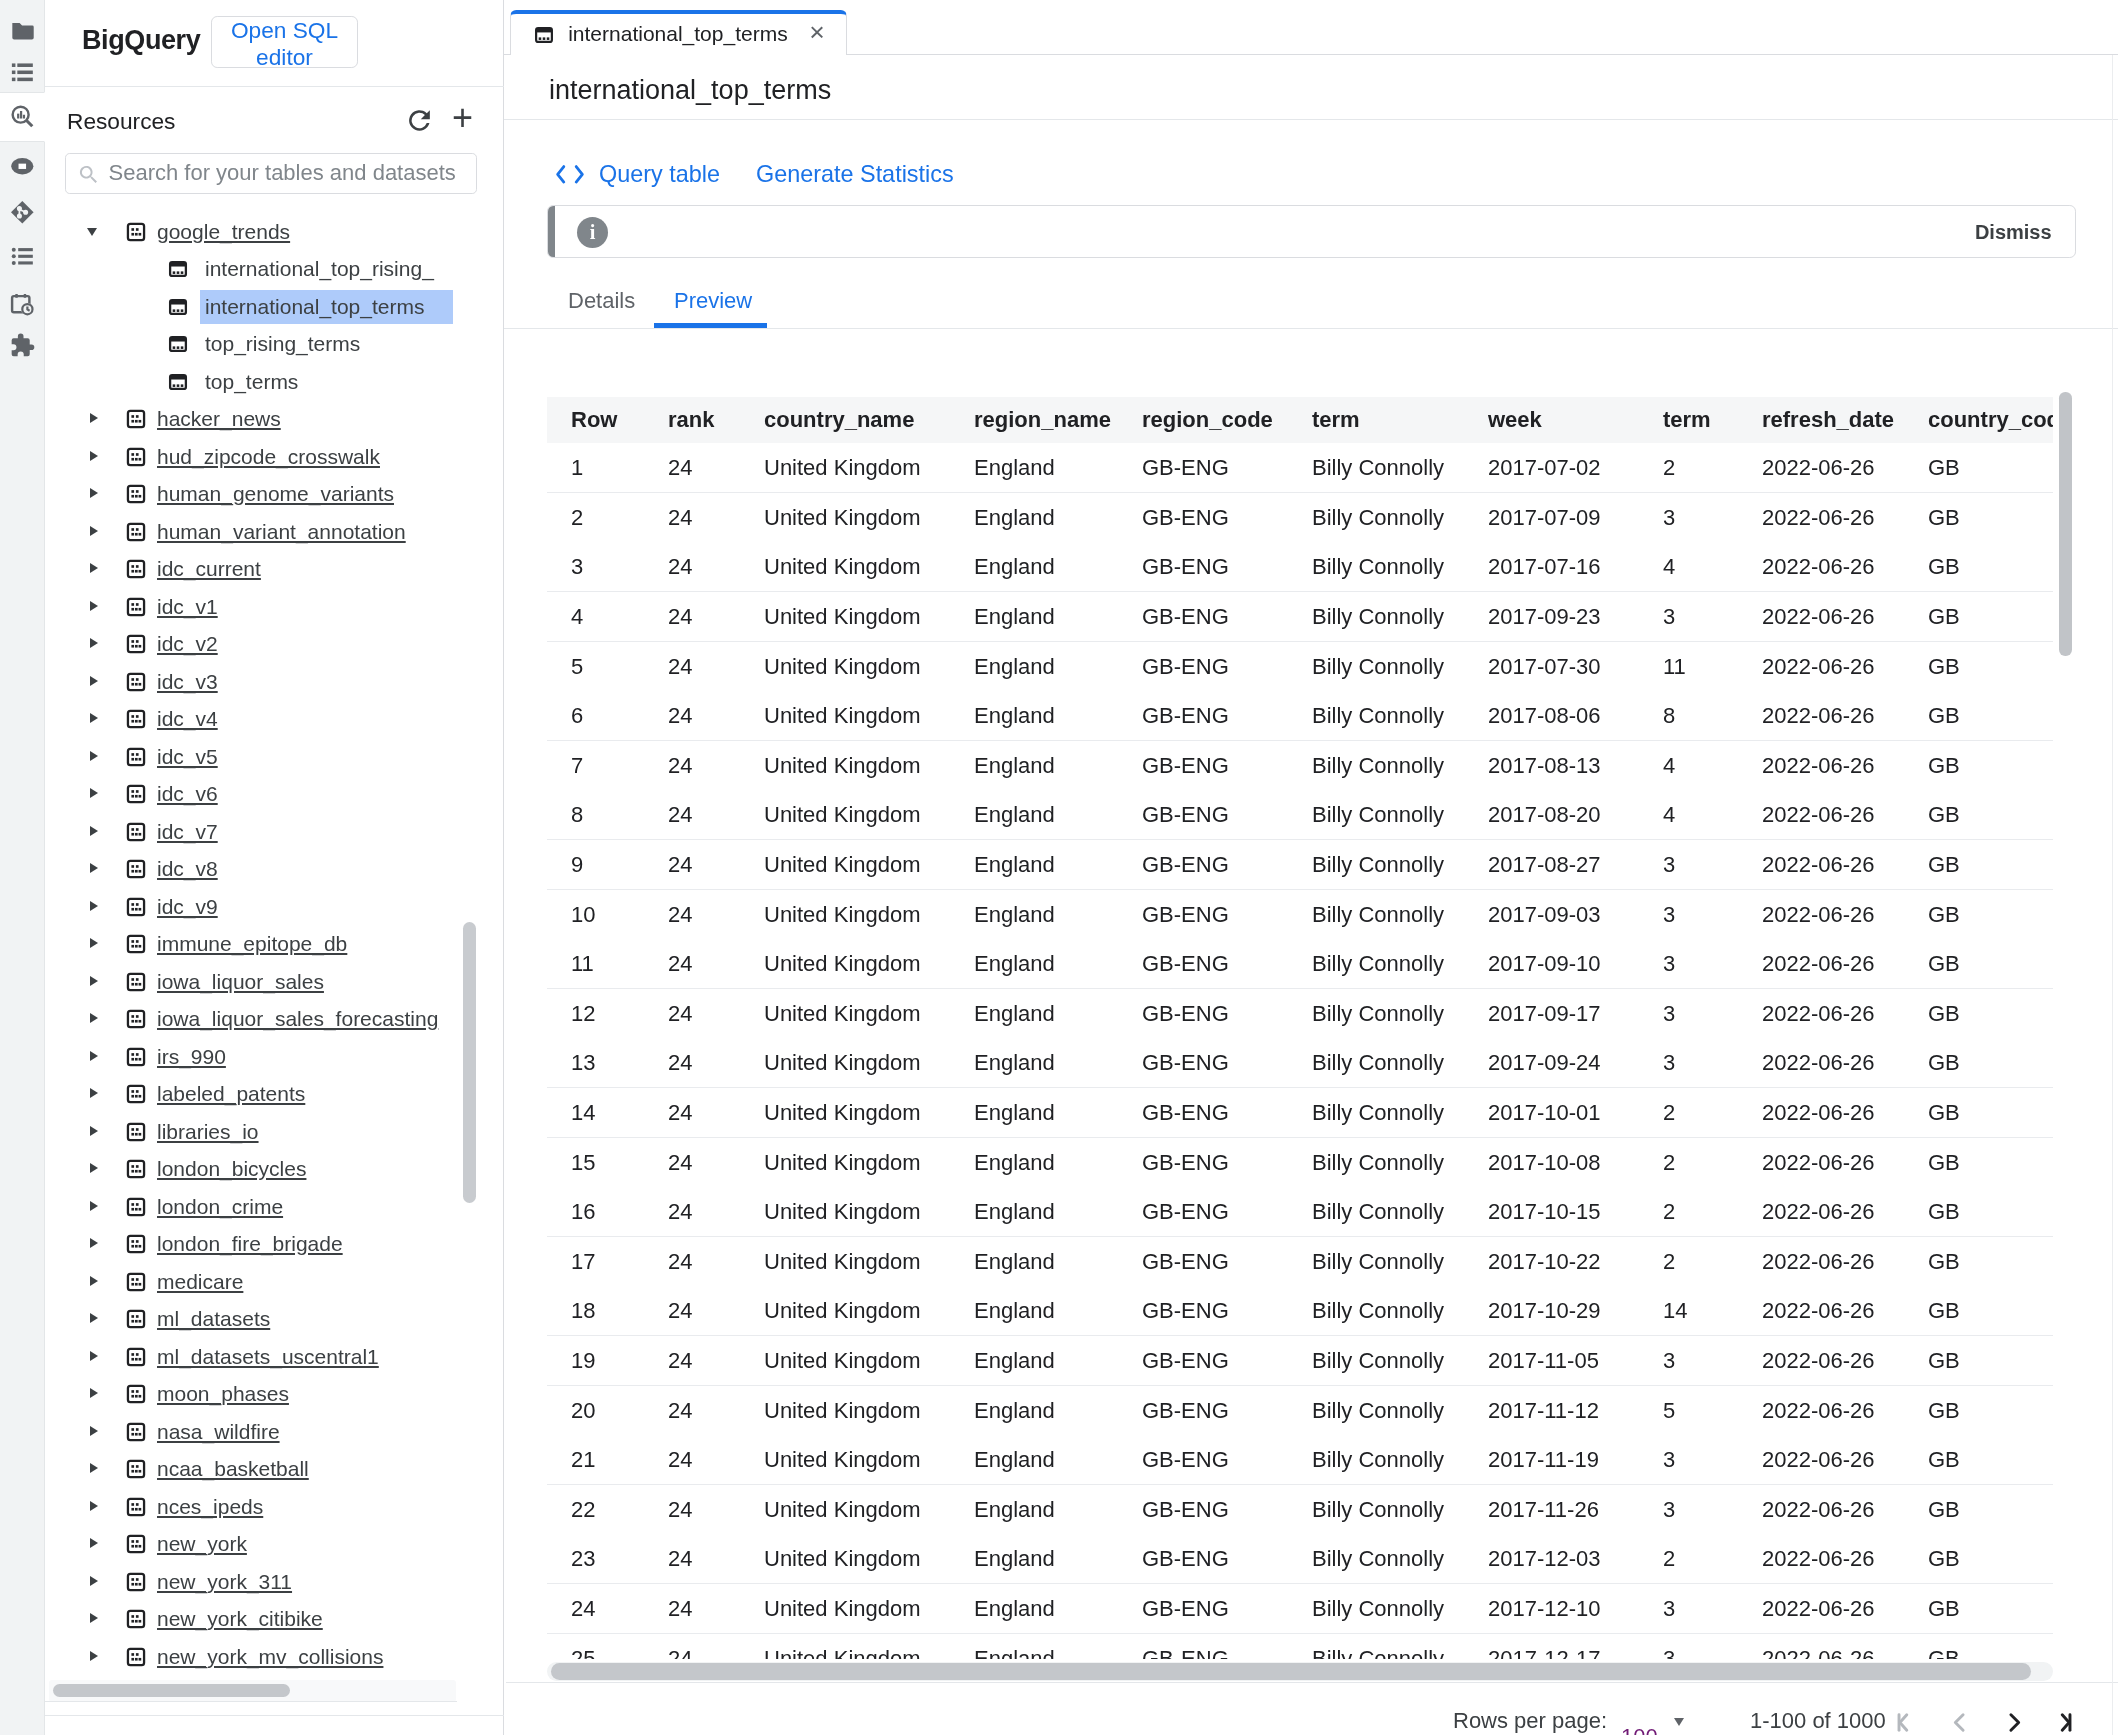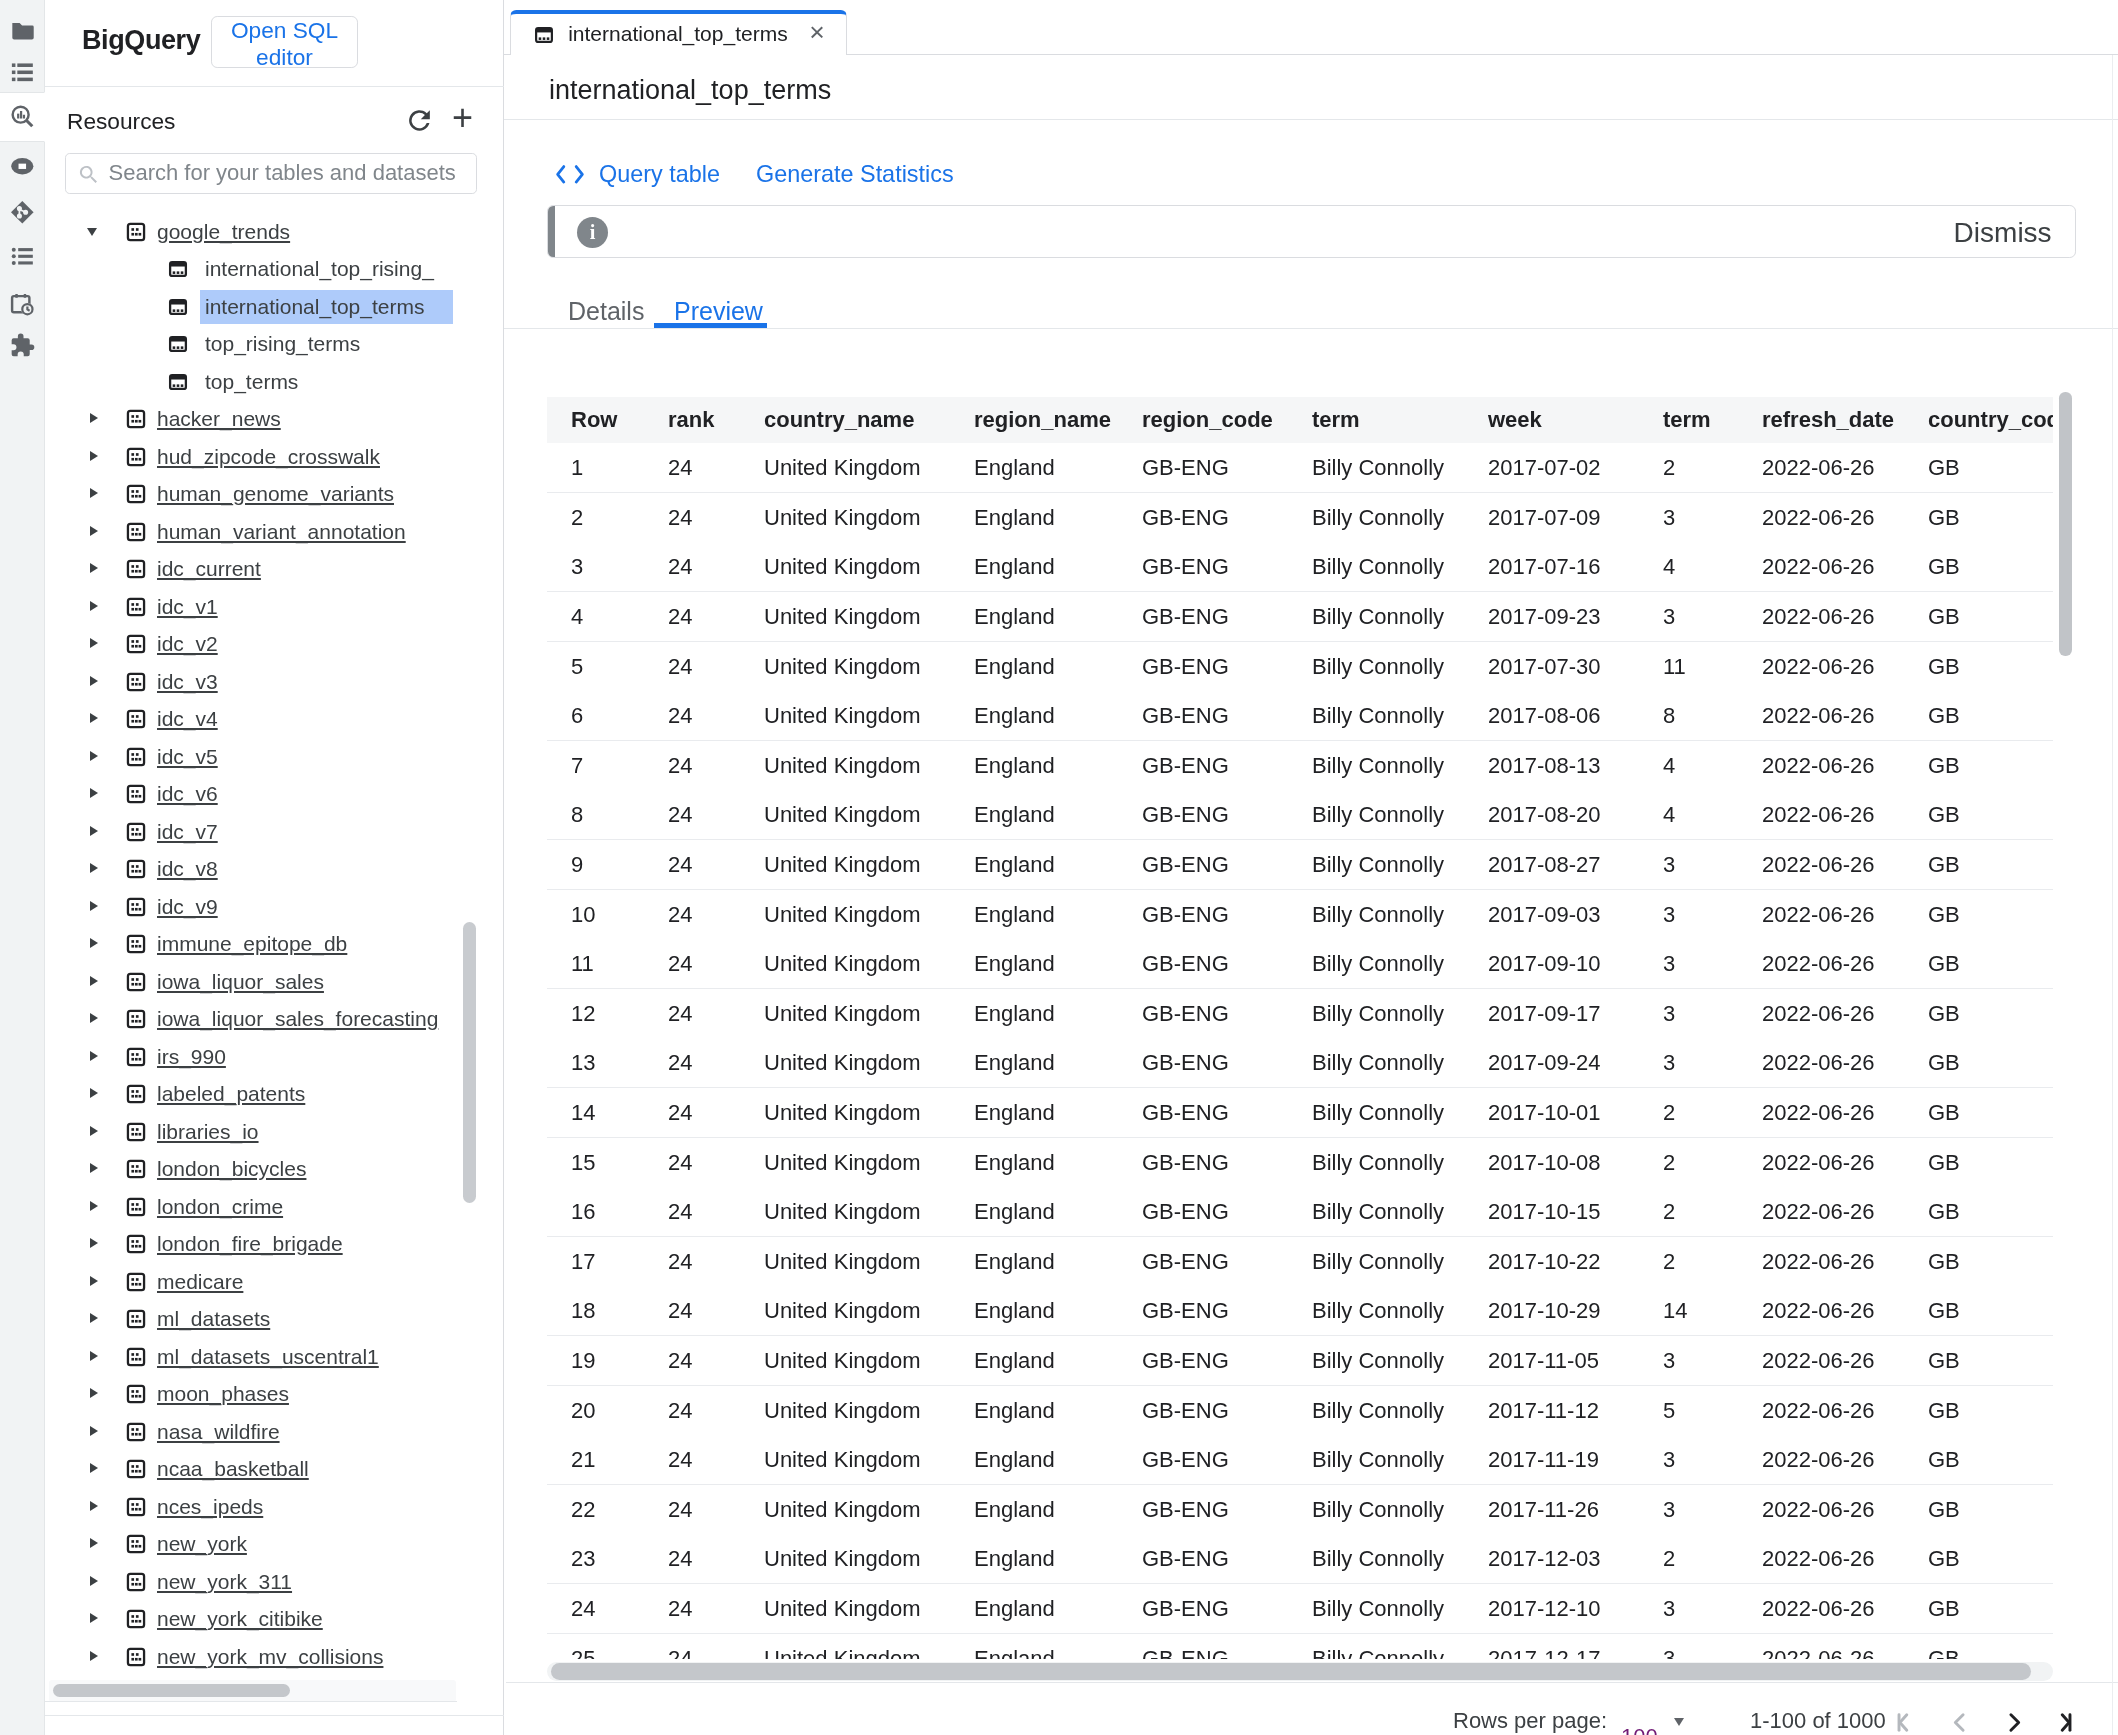--- a/index.html
+++ b/index.html
@@ -59,23 +59,23 @@
   #code-icon { position:absolute; left:49px; top:6.2px; }
   .tool-link { position:absolute; top:0; height:39px; line-height:39px; font-size:23.4px; font-weight:500; color:#1a73e8; cursor:pointer; white-space:nowrap; }
   #query-table { left:95px; }
   #gen-stats { left:252px; }
 
   #banner { position:absolute; left:43px; top:205px; width:1529px; height:53px; border:0.8px solid #dadce0; border-radius:6.2px; background:#fff; overflow:hidden; }
   #banner-accent { position:absolute; left:0; top:0; width:7px; height:53px; background:#80868b; }
   #banner-info { position:absolute; left:29px; top:11px; width:31px; height:31px; border-radius:50%; background:#80868b; color:#fff; font-size:20.3px; font-weight:bold; text-align:center; line-height:31px; font-family:"Liberation Serif",serif; }
   #banner-text { position:absolute; left:76px; top:0; height:53px; line-height:53px; font-size:22px; color:#202124; }
   #learn-more { text-decoration:underline; cursor:pointer; }
-  #dismiss-btn { position:absolute; right:23.4px; top:0; height:53px; line-height:53px; font-size:28px; font-weight:400; color:#3c4043; cursor:pointer; }
-
-  .view-tab { position:absolute; top:293px; height:37px; line-height:37px; font-size:25px; font-weight:500; cursor:pointer; }
+  #dismiss-btn { position:absolute; right:23.4px; top:0; height:53px; line-height:53px; font-size:20px; font-weight:700; color:#3c4043; cursor:pointer; }
+
+  .view-tab { position:absolute; top:282px; height:37px; line-height:37px; font-size:22px; font-weight:500; cursor:pointer; }
   #tab-details { left:64px; color:#5f6368; }
   #tab-preview { left:170px; color:#1a73e8; }
   #preview-underline { position:absolute; left:150px; top:323px; width:113px; height:5.5px; background:#1a73e8; }
   #main-div2 { left:0; top:328px; width:1615px; }
 
   
   #datatable { position:absolute; left:43px; top:397px; width:1506px; height:1262px; overflow:hidden; }
   #thead { position:absolute; left:0; top:0; width:1506px; height:46px; background:#f5f6f7; }
   .th { position:absolute; top:0; height:46px; line-height:46px; font-size:22px; font-weight:600; color:#202124; white-space:nowrap; }
   .tr { position:absolute; left:0; width:1506px; height:50px; border-bottom:0.8px solid #e9ebee; background:#fff; }

